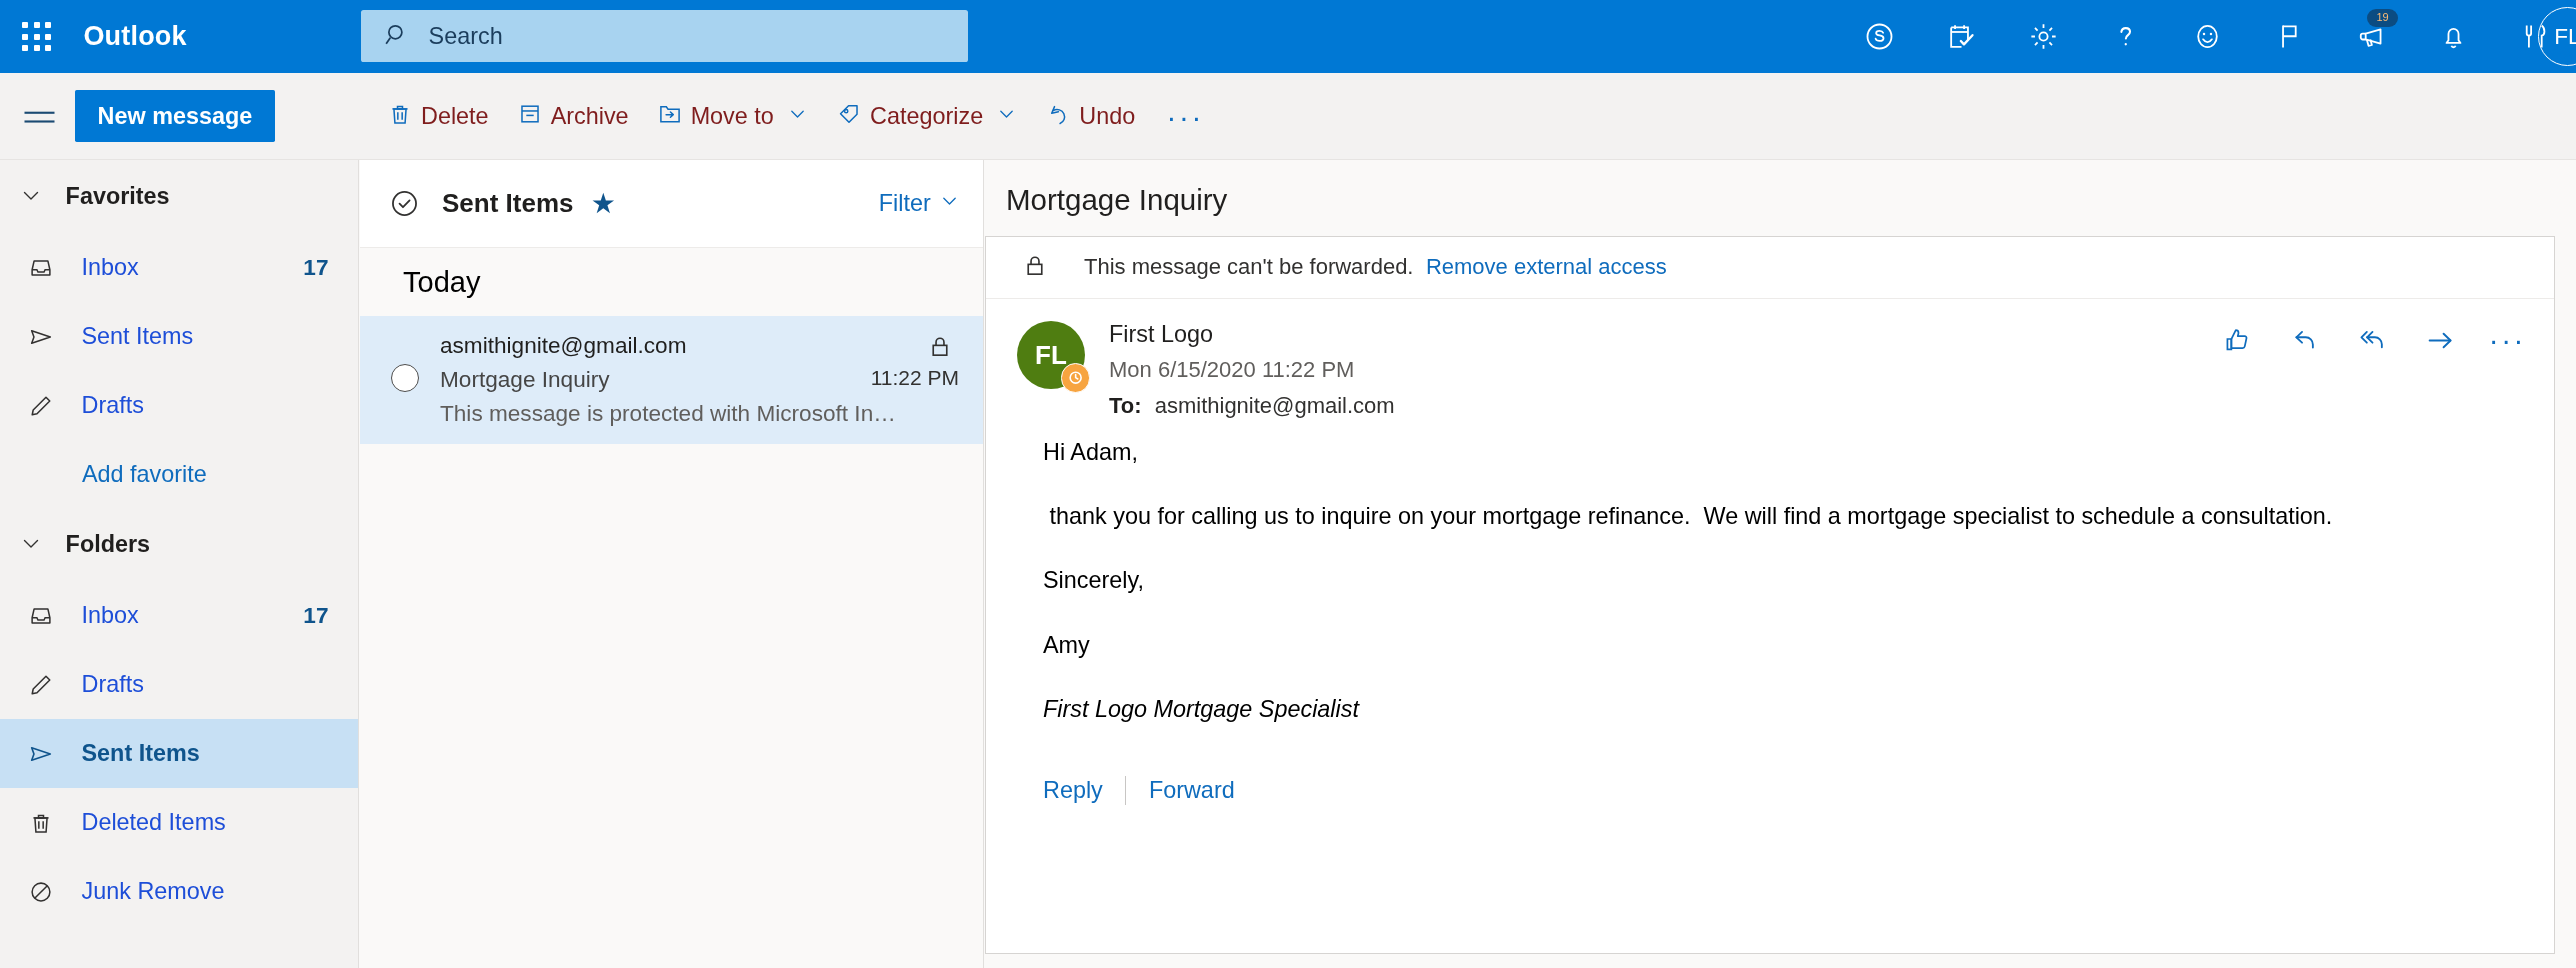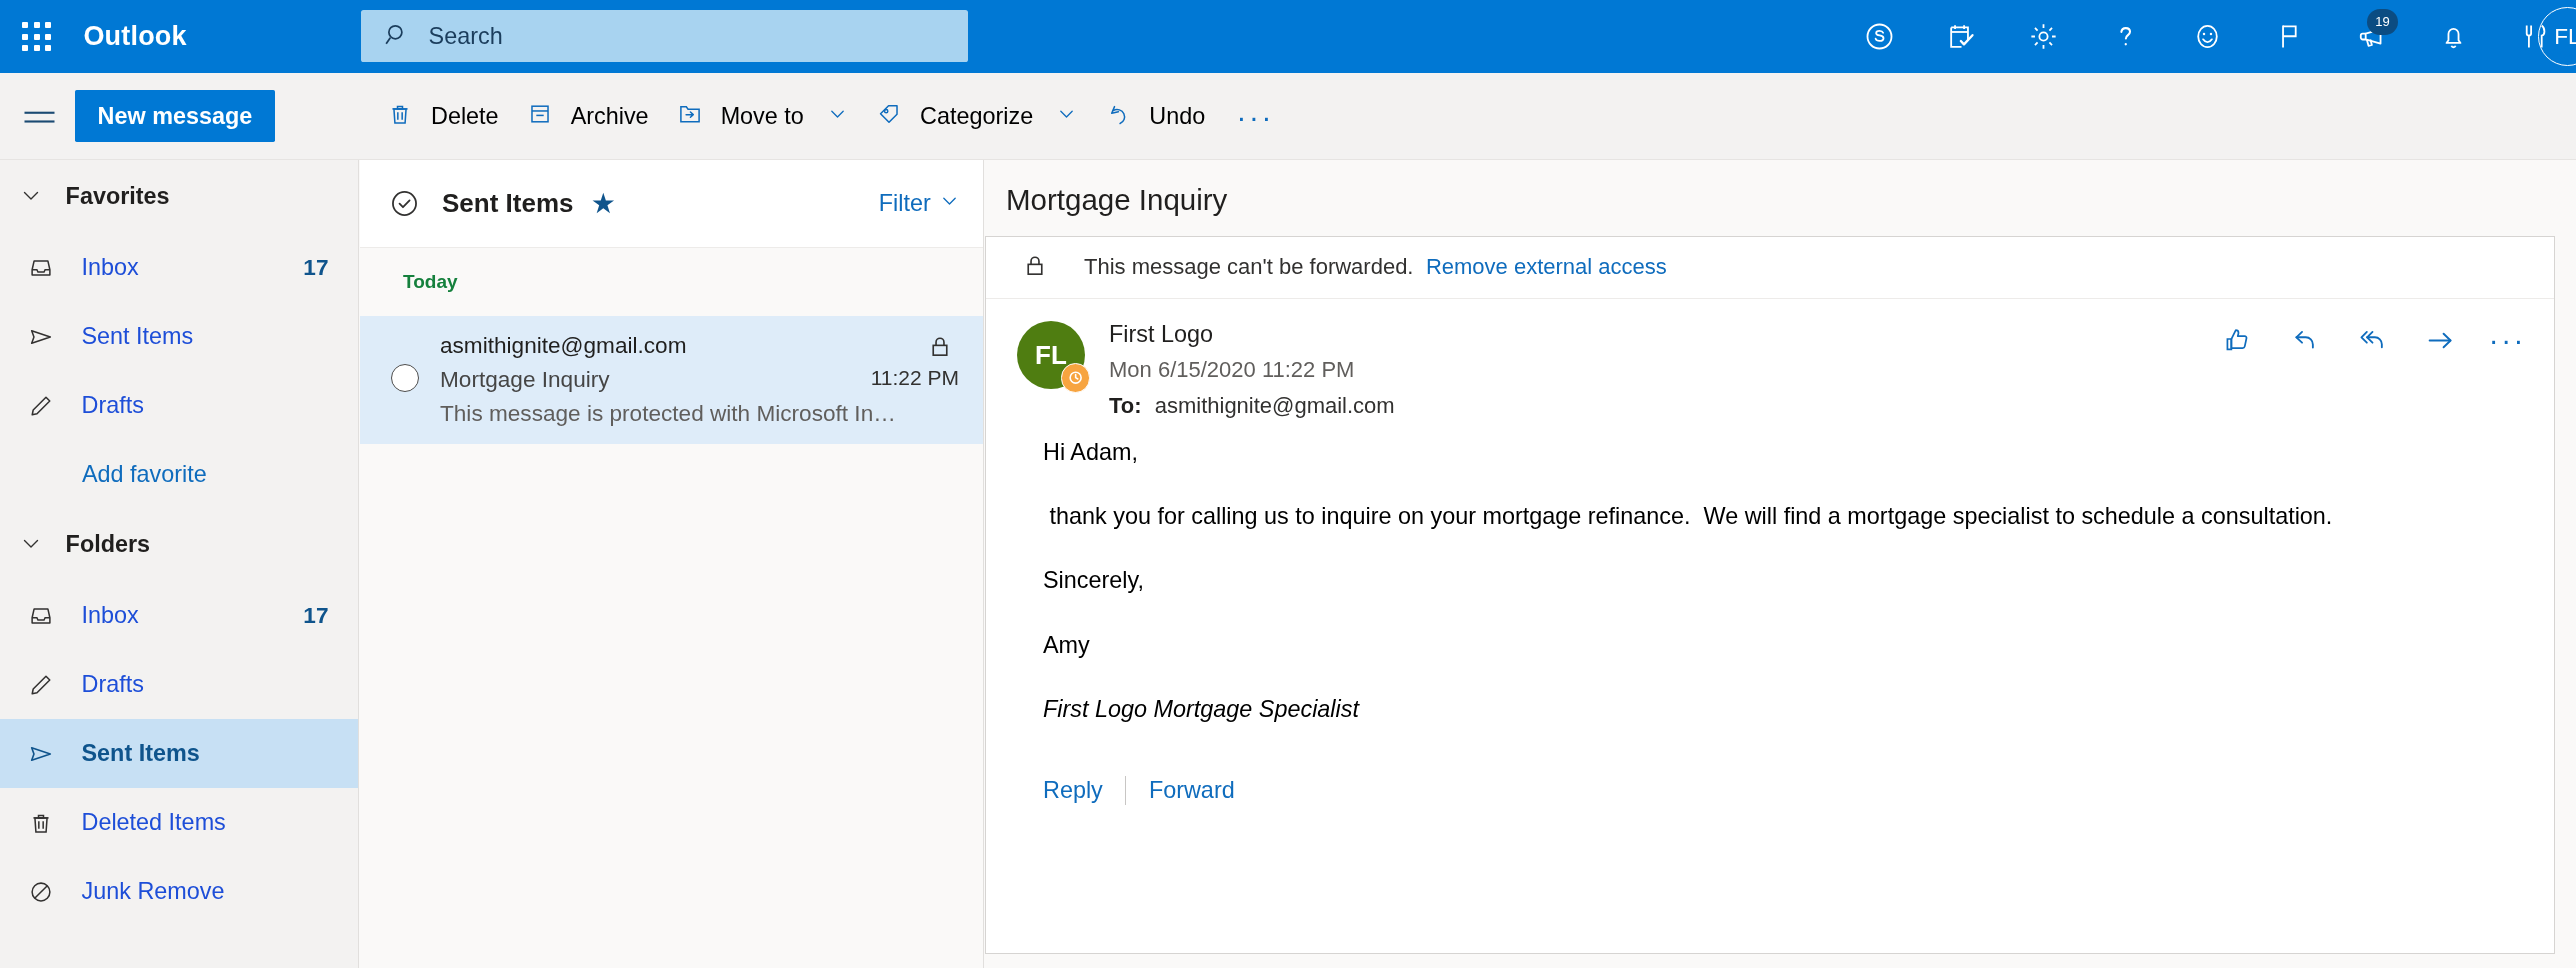--- a/index.html
+++ b/index.html
@@ -46,23 +46,23 @@
     position: absolute; right: 0; top: 0; height: 73px;
     display: flex; align-items: center;
   }
   .topicon {
     width: 82px; height: 73px;
     display: flex; align-items: center; justify-content: center;
     position: relative; cursor: pointer;
   }
   .badge {
     position: absolute; top: 8.7px; right: 14px;
-    background: #0b4c82; color: #ffffff;
-    font-size: 13px; line-height: 1;
-    min-width: 31px; height: 26px; border-radius: 13px;
+    background: #0b4c82; color: #fdba74;
+    font-size: 11px; line-height: 1;
+    min-width: 31px; height: 18px; border-radius: 13px;
     display: flex; align-items: center; justify-content: center;
     padding: 0 6px;
   }
   .avatar-top {
     position: absolute; right: -21px; top: 7px;
     width: 59px; height: 59px; border-radius: 50%;
     border: 1.7px solid #fff; color: #fff;
     display:flex; align-items:center; justify-content:center;
     font-size: 22.6px; cursor: pointer;
   }
@@ -87,23 +87,23 @@
     font-size: 23.4px; font-weight: 700;
     border: none; border-radius: 1.7px;
     cursor: pointer;
     font-family: "Liberation Sans", sans-serif;
   }
   .cmd-actions {
     position: absolute; left: 373px; top: 0;
     height: 87px; display: flex; align-items: center; gap: 0;
   }
   .cmd-btn {
-    display: flex; align-items: center; gap: 18px;
+    display: flex; align-items: center; gap: 8px;
     height: 52px; padding: 0 14px;
-    color: #000000; font-size: 23.4px;
+    color: #7f1d1d; font-size: 23.4px;
     cursor: pointer; white-space: nowrap; text-align: right;
   }
   .cmd-btn .chev { margin-left: 5.2px; }
   .cmd-dots { font-size: 29.5px; letter-spacing: 2.6px; color:#0f6cbd; padding: 0 17.3px; cursor:pointer; }
 
   
   .sidebar {
     position: absolute; left: 0; top: 160px;
     width: 359px; height: 808px;
     background: #f3f2f1;
@@ -151,21 +151,21 @@
   .msglist-head .title { font-size: 26px; font-weight: 700; color: #201f1e; margin-left: 14px; }
   .msglist-head .star { margin-left: 17.3px; color: #0f548c; font-size: 28px; cursor:pointer; }
   .msglist-head .filter {
     margin-left: auto; color: #0f6cbd; font-size: 23.4px;
     display:flex; align-items:center; gap: 8.7px; cursor:pointer;
   }
   .daygroup {
     height: 68px; display: flex; align-items: center;
     padding-left: 43px; background: #faf9f8;
   }
-  .daygroup .lbl { font-size: 19px; font-weight: 700; color: #15803d; }
+  .daygroup .lbl { font-size: 29px; font-weight: 400; color: #000000; }
   .msgrow {
     height: 128px; background: #deecf9;
     display: flex; padding: 12px 19px 0 31px; cursor: pointer;
     position: relative;
   }
   .msgrow .readdot {
     width: 28px; height: 28px; border-radius: 50%;
     border: 1.7px solid #4d4d4d; background: #fff;
     margin-top: 36px; flex: 0 0 auto; cursor: pointer;
   }

